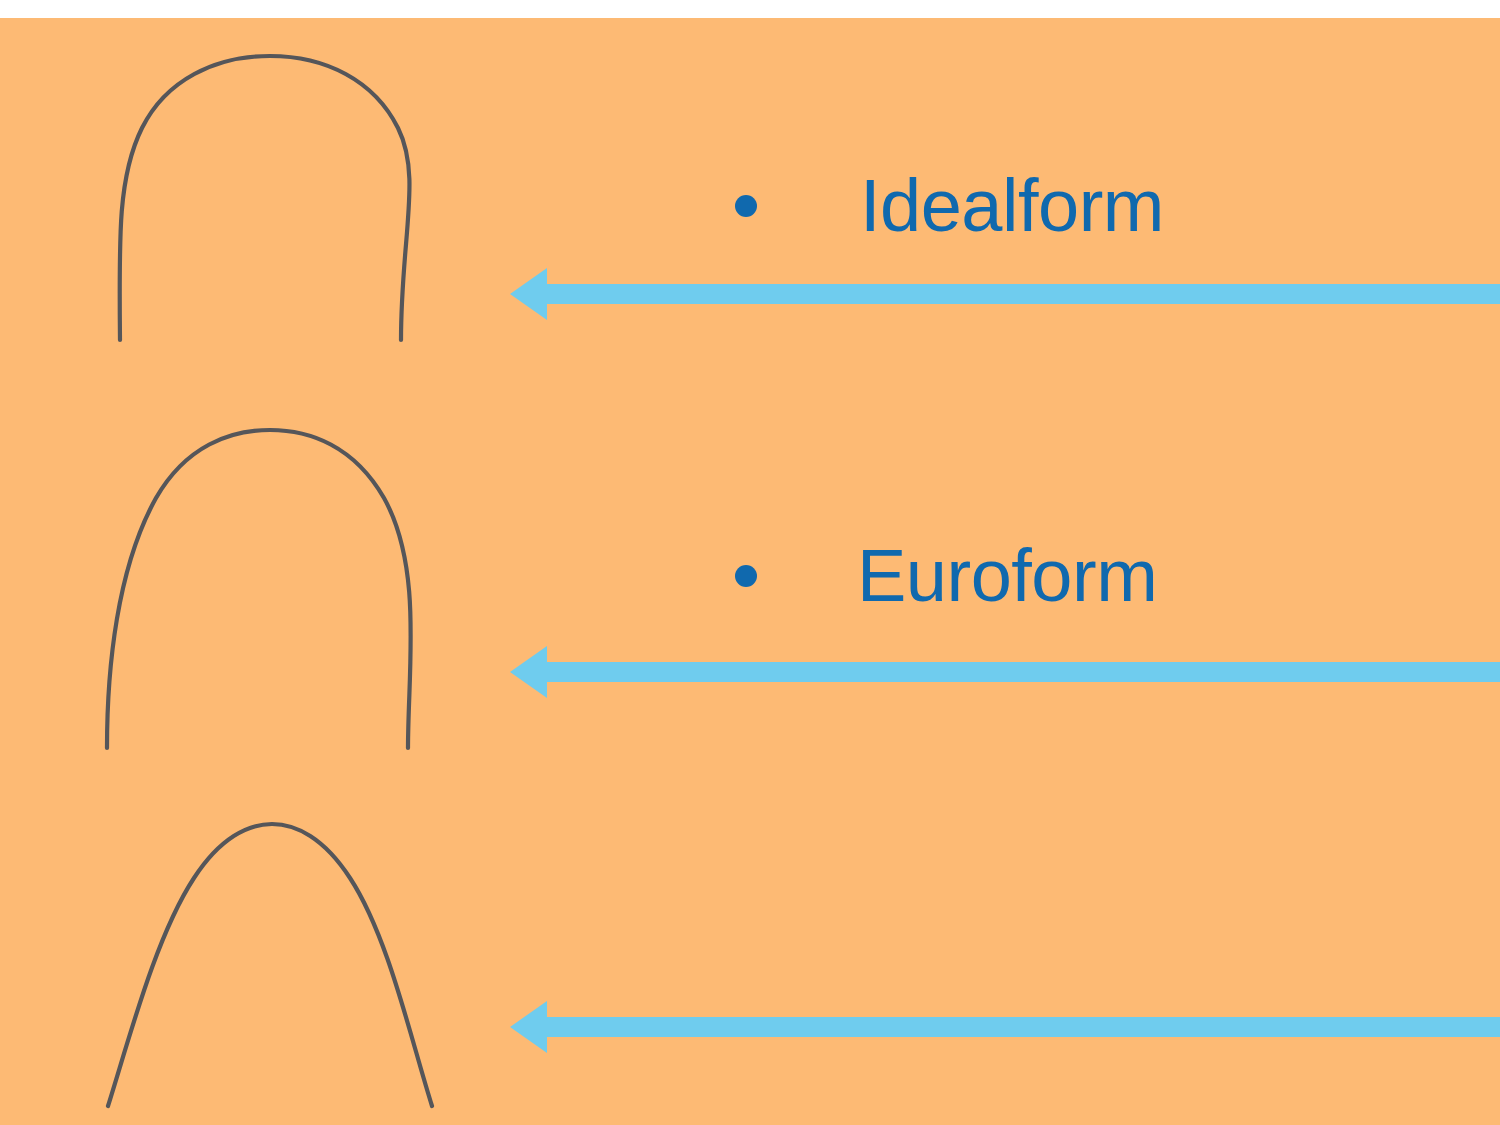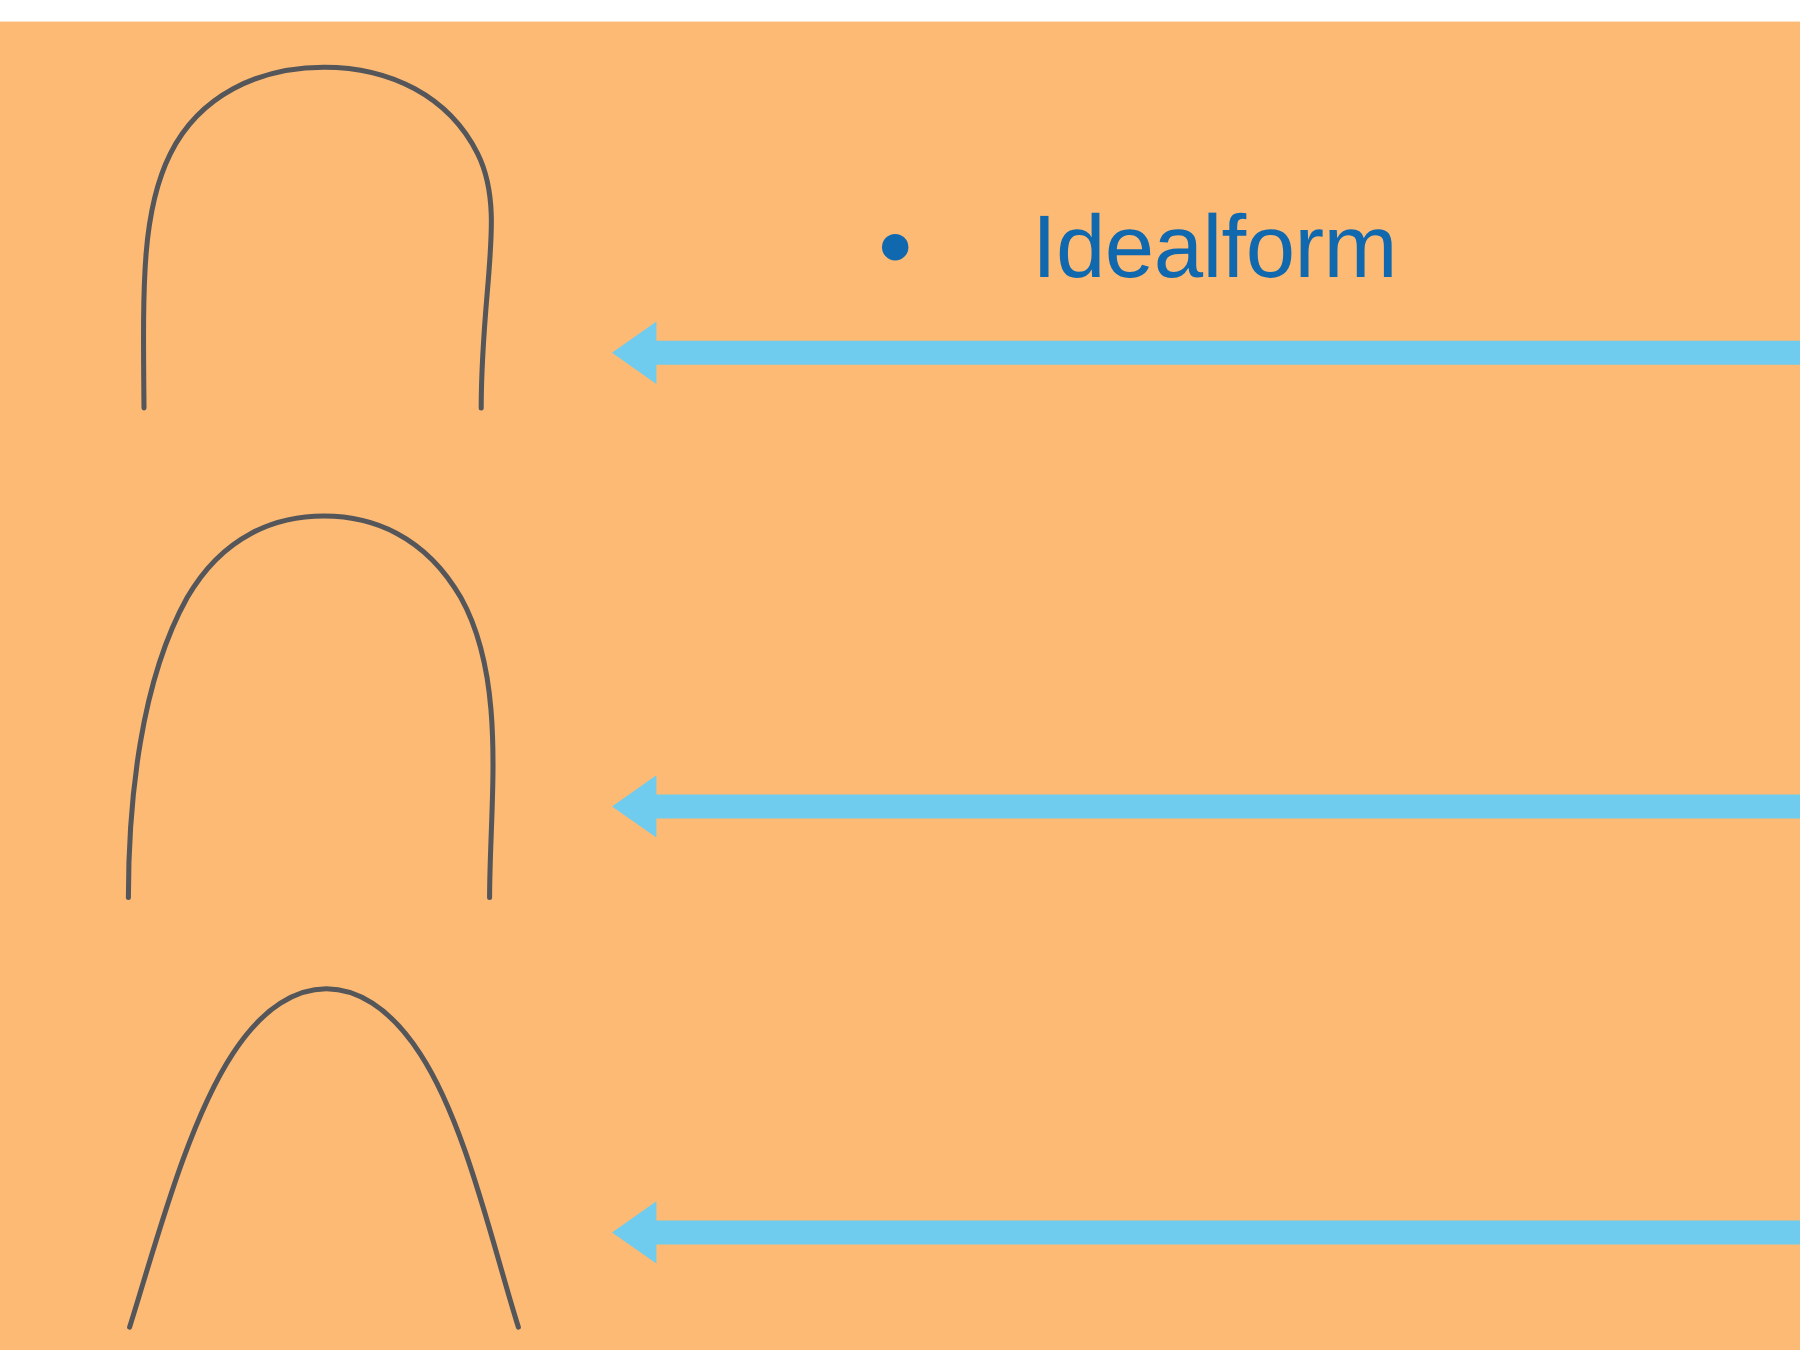--- a/index.html
+++ b/index.html
@@ -144,15 +144,19 @@
     <svg viewBox="0 0 1000 52" preserveAspectRatio="none" aria-hidden="true">
       <polygon class="arrow-shape" points="0,26 37,0 37,16 1000,16 1000,36 37,36 37,52"></polygon>
     </svg>
   </div>
 
   <div class="bullet-row" id="row-idealform">
     <span class="bullet-dot"></span>
     <span class="bullet-label">Idealform</span>
   </div>
 
+  <div class="bullet-row" id="row-euroform">
+    <span class="bullet-dot"></span>
+    <span class="bullet-label">Euroform</span>
+  </div>
 
 
 </div>
 
 </body></html>

